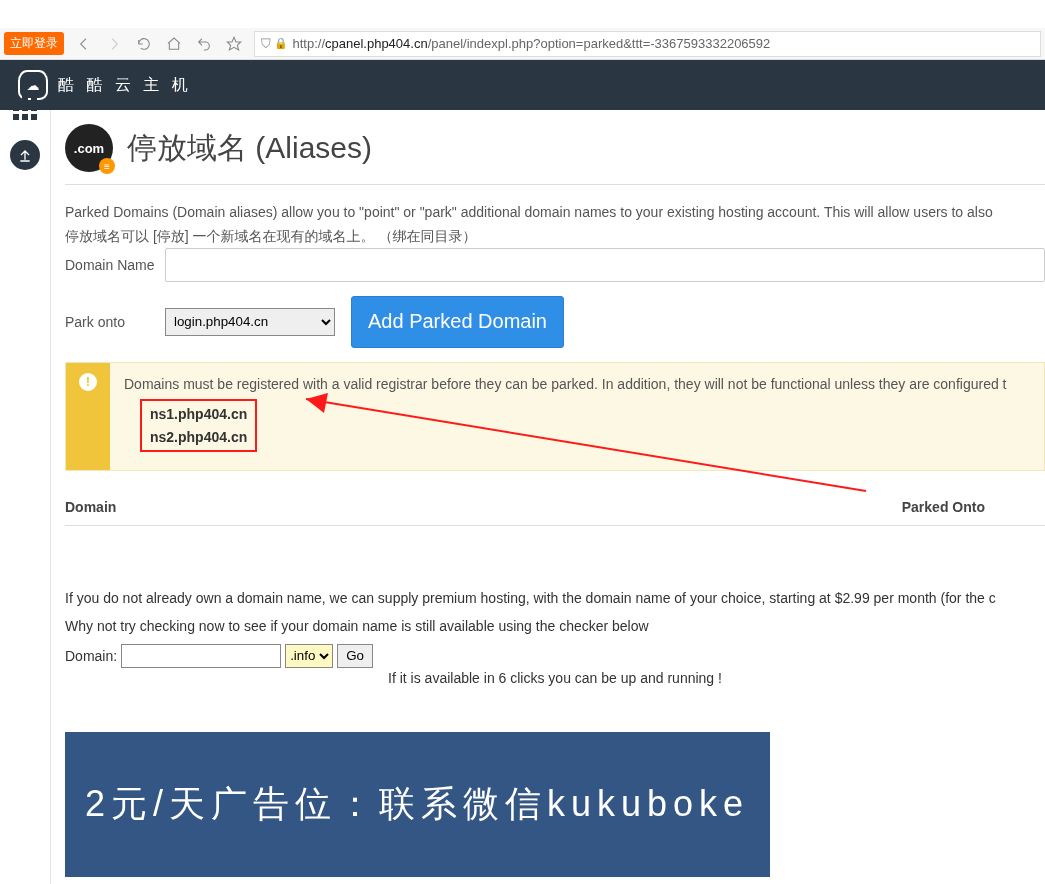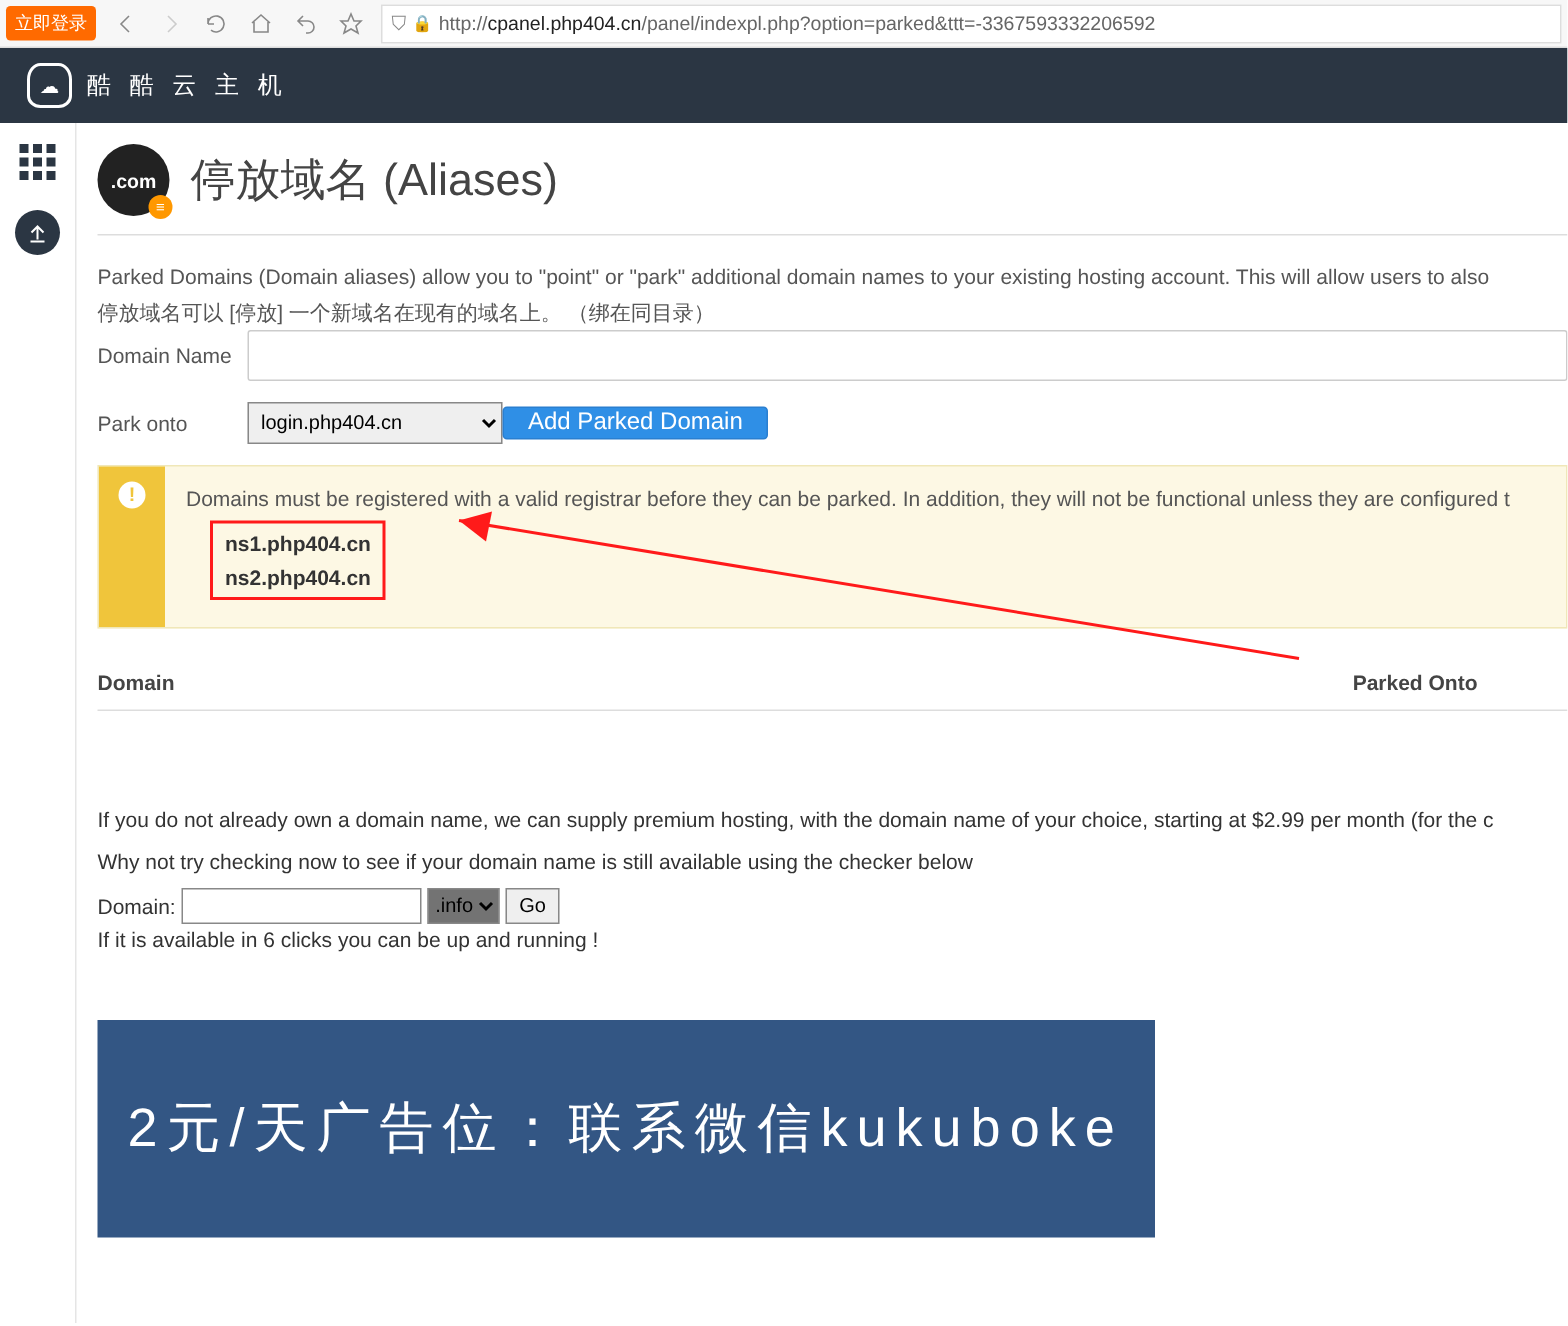--- a/index.html
+++ b/index.html
@@ -1,19 +1,19 @@
 <!DOCTYPE html>
 <html><head>
 <meta charset="utf-8">
 <style>
 * { box-sizing: border-box; margin: 0; padding: 0; }
 body { font-family: -apple-system, "Segoe UI", Arial, sans-serif; font-size: 14px; color: #333; background: #fff; overflow-x: hidden; }
 
 
-.browser-bar { display: flex; align-items: center; height: 32px; background: #f7f7f7; border-bottom: 1px solid #ddd; padding: 0 4px; gap: 2px; }
+.browser-bar { display: flex; align-items: center; height: 32px; background: #f7f7f7; border-bottom: 1px solid #ddd; padding: 0 4px; gap: 2px; margin-top: 28px; }
 .login-badge { background: #ff6a00; color: #fff; font-size: 12px; padding: 3px 6px; border-radius: 3px; margin-right: 4px; }
 .nav-btn { width: 28px; height: 28px; display: flex; align-items: center; justify-content: center; color: #888; cursor: pointer; }
 .nav-btn svg { width: 16px; height: 16px; stroke: currentColor; fill: none; stroke-width: 1.6; }
 .url-bar { flex: 1; display: flex; align-items: center; background: #fff; border: 1px solid #ddd; height: 26px; padding: 0 6px; margin-left: 4px; font-size: 13px; color: #666; overflow: hidden; white-space: nowrap; }
 .url-bar .shield { color: #888; margin-right: 4px; }
 .url-bar .lock { color: #b33; margin-right: 4px; font-size: 11px; }
 .url-host { color: #222; }
 
 
 .cp-header { background: #2b3643; color: #fff; height: 50px; display: flex; align-items: center; padding: 0 18px; }
@@ -35,42 +35,42 @@
 .dotcom-badge { position: absolute; right: -2px; bottom: -2px; width: 16px; height: 16px; border-radius: 50%; background: #ff9800; color: #fff; font-size: 10px; display: flex; align-items: center; justify-content: center; }
 .page-title { font-size: 30px; font-weight: 400; color: #444; }
 
 .desc { margin-top: 16px; color: #555; line-height: 1.6; }
 .section-h2 { font-size: 26px; font-weight: 400; color: #444; margin: 26px 0 18px; }
 
 .form-row { display: flex; align-items: center; margin-bottom: 14px; }
 .form-label { width: 100px; color: #555; }
 .text-input { flex: 1; height: 34px; border: 1px solid #ccc; border-radius: 2px; padding: 0 8px; }
 .select-input { height: 28px; border: 1px solid #888; min-width: 170px; padding: 0 4px; background: #efefef; }
-.add-btn { background: #2f8fe6; color: #fff; border: 1px solid #2a7fd0; height: 22px; padding: 0 16px; border-radius: 3px; cursor: pointer; font-size: 16px; }
+.add-btn { background: #2f8fe6; color: #fff; border: 1px solid #2a7fd0; height: 52px; padding: 0 16px; border-radius: 3px; margin-left: 16px; cursor: pointer; font-size: 20px; }
 
 .warning-box { position: relative; background: #fdf8e4; border: 1px solid #f0e7b8; display: flex; margin-top: 8px; }
 .warning-icon-col { width: 44px; background: #f0c53b; display: flex; align-items: flex-start; justify-content: center; padding-top: 10px; }
 .warning-icon-col span { width: 18px; height: 18px; border-radius: 50%; background: #fff; color: #f0c53b; font-weight: bold; display: flex; align-items: center; justify-content: center; font-size: 13px; }
 .warning-body { padding: 10px 14px 18px; color: #555; line-height: 1.6; flex: 1; }
 .ns-box { border: 2px solid #ff1a1a; padding: 2px 8px; display: inline-block; margin-top: 4px; font-weight: bold; color: #333; margin-left: 16px; }
 
 
 .red-arrow { position: absolute; pointer-events: none; }
 
 .table-head { display: flex; border-bottom: 1px solid #ddd; margin-top: 28px; padding-bottom: 10px; font-weight: bold; color: #444; }
 .th-domain { flex: 0 0 300px; }
 .th-parked { margin-left: auto; padding-right: 60px; }
 
 .supply-text { margin-top: 64px; color: #333; }
 .checker-text { margin-top: 12px; color: #333; }
 .checker-row { margin-top: 10px; display: flex; align-items: center; gap: 4px; }
 .checker-row input[type=text] { height: 24px; border: 1px solid #888; width: 160px; }
-.checker-row select { height: 24px; border: 1px solid #888; background: #737373; }
+.checker-row select { height: 24px; border: 1px solid #888; background: #fef9c3; }
 .go-btn { height: 24px; border: 1px solid #888; background: #efefef; padding: 0 8px; cursor: pointer; text-align: center; }
-.avail-text { margin-top: 2px; }
+.avail-text { margin-top: 2px; text-align: center; }
 
 .ad-banner { margin-top: 46px; background: #335684; color: #fff; font-size: 36px; letter-spacing: 6px; padding: 48px 20px; width: 705px; font-family: "Microsoft YaHei", sans-serif; }
 </style>
 </head>
 <body>
 
 <div class="browser-bar">
   <span class="login-badge">立即登录</span>
   <div class="nav-btn">
       <svg viewBox="0 0 24 24">

